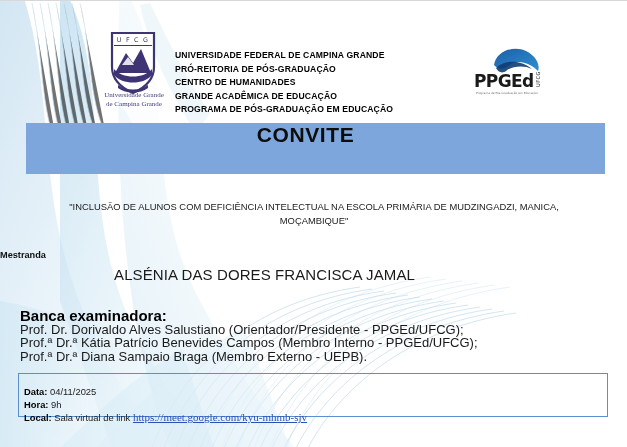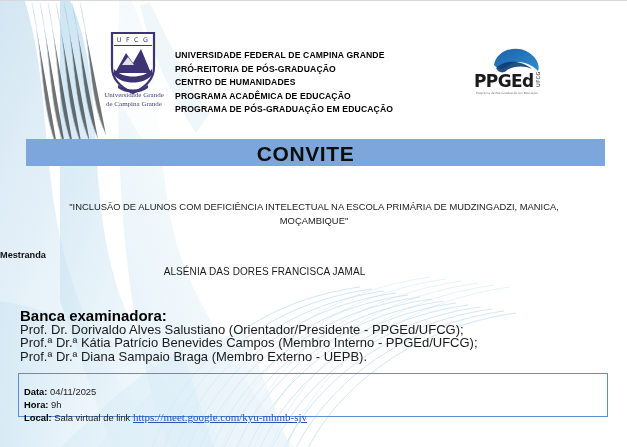--- a/index.html
+++ b/index.html
@@ -76,26 +76,25 @@
     height: 54px;
   }
   .logo-ppged svg { display:block; }
 
   
   .convite-banner {
     position: absolute;
     left: 26px;
     top: 122px;
     width: 579px;
-    height: 27px;
+    height: 51px;
     background: #7CA6DC;
     display: flex;
-    align-items: flex-end;
+    align-items: flex-start;
     justify-content: center;
-    margin-top: 16px;
   }
   .convite-text {
     font-size: 21px;
     font-weight: bold;
     color: #0d0d0d;
     letter-spacing: 0.6px;
     margin-left: -20px;
   }
 
   
@@ -133,21 +132,21 @@
     font-size: 9.2px;
     font-weight: bold;
     color: #111;
   }
   .mestranda-name {
     position: absolute;
     left: 0;
     top: 265px;
     width: 529px;
     text-align: center;
-    font-size: 10px;
+    font-size: 15px;
     color: #1a1a1a;
     letter-spacing: 0.1px;
   }
 
   
   .banca {
     position: absolute;
     left: 20px;
     top: 308px;
     width: 430px;
@@ -301,21 +300,21 @@
     </div>
     <div class="ufcg-caption">
       <div>Universidade Grande</div>
       <div>de Campina Grande</div>
     </div>
 
     <div class="header-lines">
       <div>UNIVERSIDADE FEDERAL DE CAMPINA GRANDE</div>
       <div>PRÓ-REITORIA DE PÓS-GRADUAÇÃO</div>
       <div>CENTRO DE HUMANIDADES</div>
-      <div>PROGRAMA ACADÊMICA DE EDUCAÇÃO</div>
+      <div>GRANDE ACADÊMICA DE EDUCAÇÃO</div>
       <div>PROGRAMA DE PÓS-GRADUAÇÃO EM EDUCAÇÃO</div>
     </div>
 
     <div class="logo-ppged">
       <svg width="84" height="54" viewBox="0 0 84 54" xmlns="http://www.w3.org/2000/svg">
         <defs>
           <linearGradient id="ppgBlue" x1="0" y1="0" x2="1" y2="1">
             <stop offset="0%" stop-color="#1d5fa8"></stop>
             <stop offset="100%" stop-color="#2f8fd0"></stop>
           </linearGradient>

